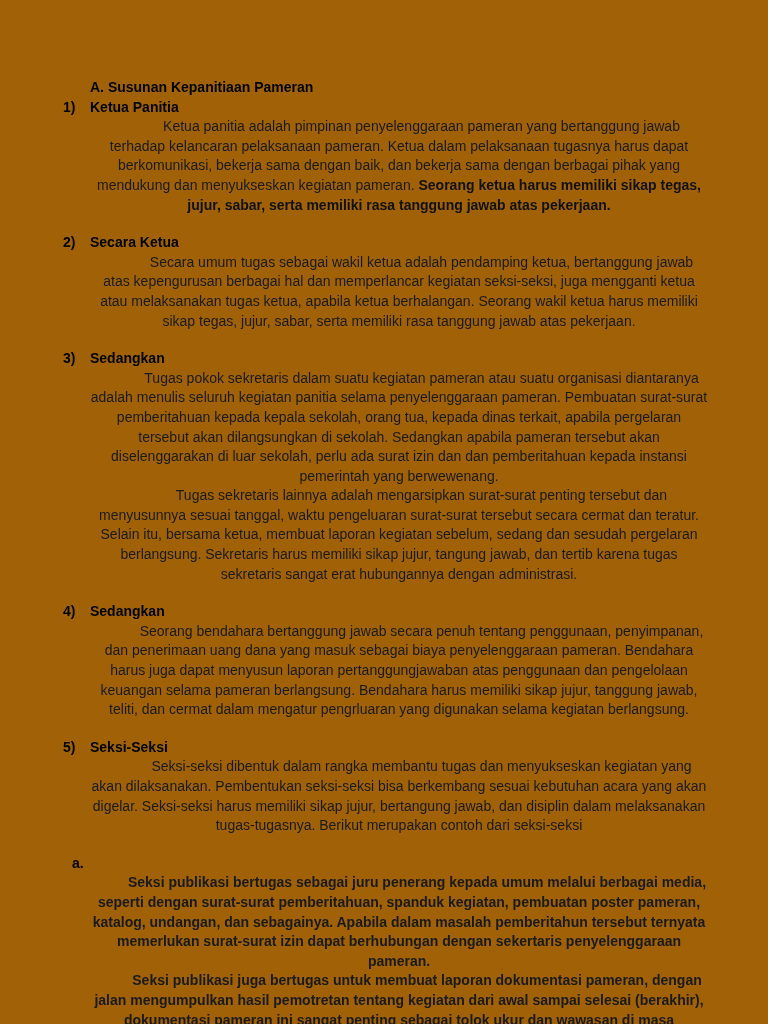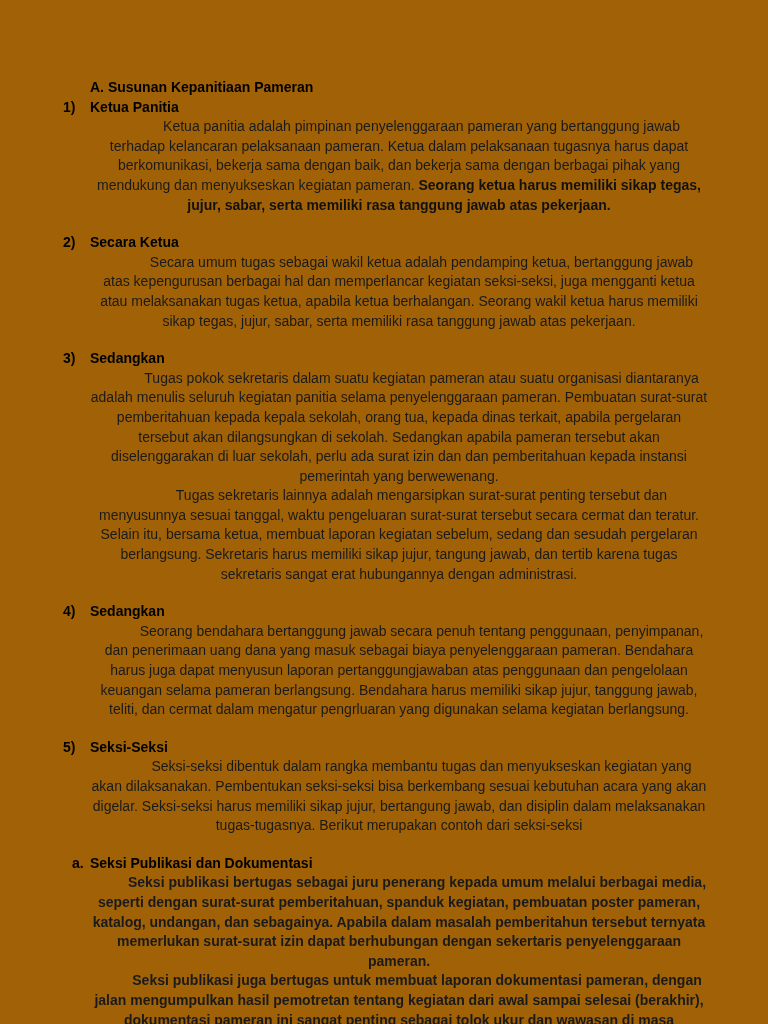--- a/index.html
+++ b/index.html
@@ -81,20 +81,19 @@
         <div class="section numbered">
           <div class="sec-head">
             <span class="marker">5)</span>
             <span class="heading">Seksi-Seksi</span>
           </div>
           <p><span>Seksi-seksi dibentuk dalam rangka membantu tugas dan menyukseskan kegiatan yang akan dilaksanakan. Pembentukan seksi-seksi bisa berkembang sesuai kebutuhan acara yang akan digelar. Seksi-seksi harus memiliki sikap jujur, bertangung jawab, dan disiplin dalam melaksanakan tugas-tugasnya. Berikut merupakan contoh dari seksi-seksi</span></p>
         </div>
         <div class="section lettered">
           <div class="sec-head">
             <span class="marker">a.</span>
-            <span class="heading">Seksi Publikasi dan Dokumentasi</span>
           </div>
           <p><span>Seksi publikasi bertugas sebagai juru penerang kepada umum melalui berbagai media, seperti dengan surat-surat pemberitahuan, spanduk kegiatan, pembuatan poster pameran, katalog, undangan, dan sebagainya. Apabila dalam masalah pemberitahun tersebut ternyata memerlukan surat-surat izin dapat berhubungan dengan sekertaris penyelenggaraan pameran.</span></p>
           <p><span>Seksi publikasi juga bertugas untuk membuat laporan dokumentasi pameran, dengan jalan mengumpulkan hasil pemotretan tentang kegiatan dari awal sampai selesai (berakhir), dokumentasi pameran ini sangat penting sebagai tolok ukur dan wawasan di masa mendatang.</span></p>
         </div>
       </div>
   </div>
 </div>
 
 </body></html>

